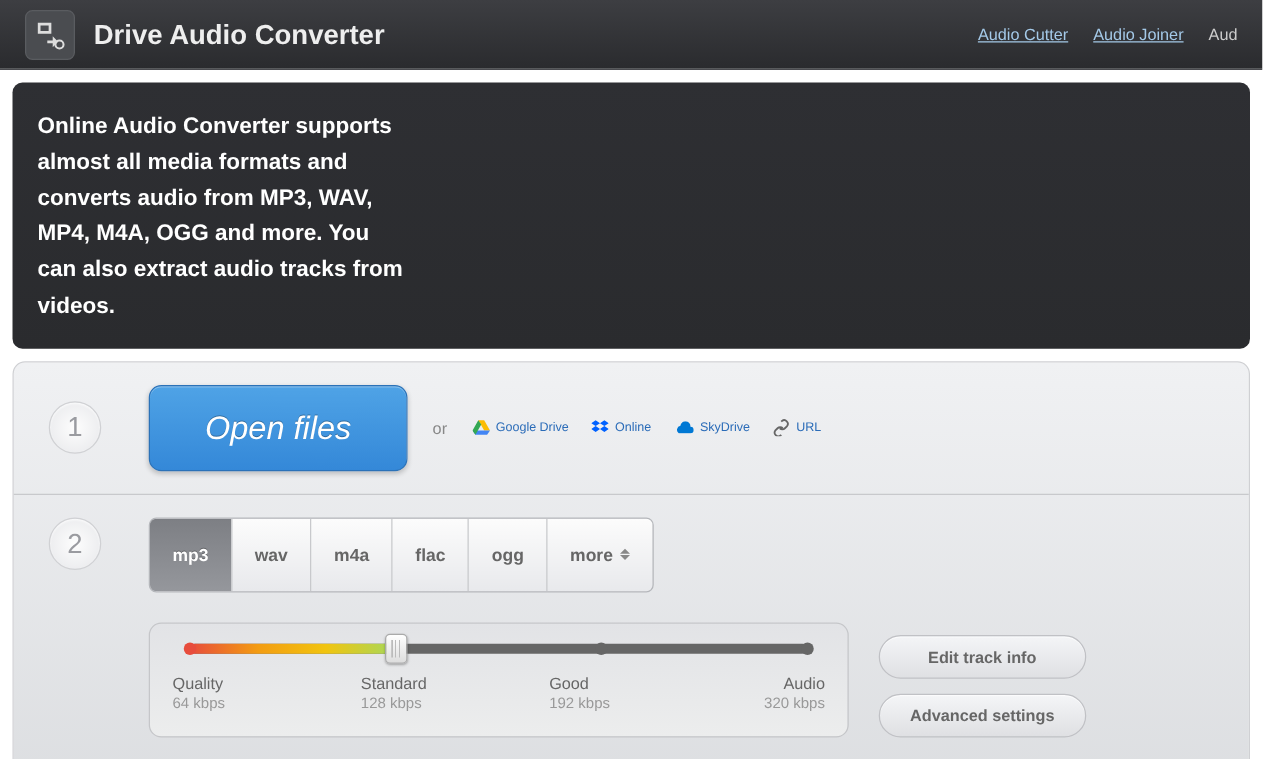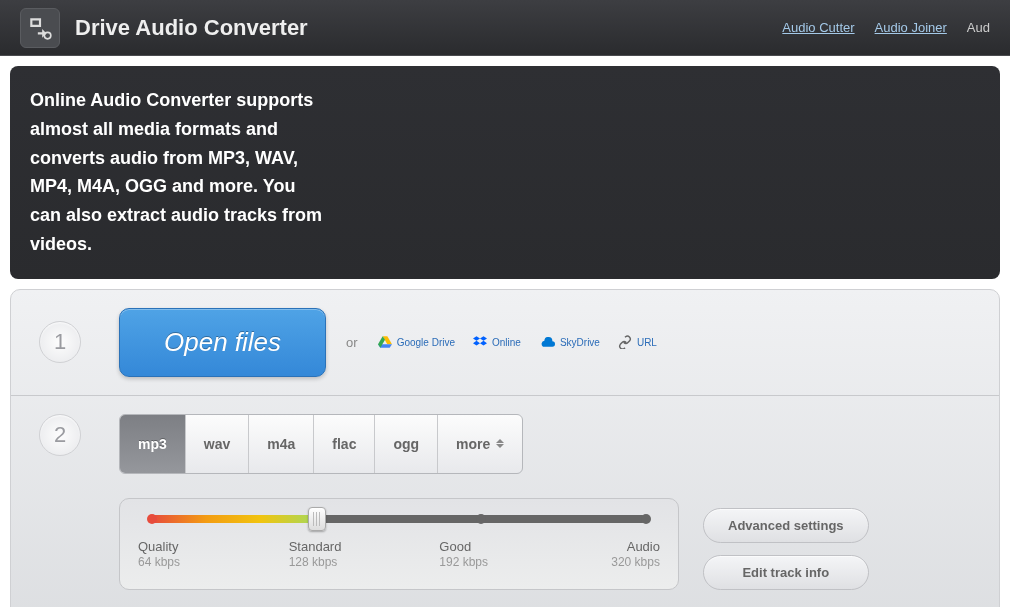--- a/index.html
+++ b/index.html
@@ -140,22 +140,22 @@
           <div class="slider-thumb"></div>
         </div>
         <div class="quality-labels">
           <div class="ql"><span>Quality</span><span class="k">64 kbps</span></div>
           <div class="ql"><span>Standard</span><span class="k">128 kbps</span></div>
           <div class="ql"><span>Good</span><span class="k">192 kbps</span></div>
           <div class="ql"><span>Audio</span><span class="k">320 kbps</span></div>
         </div>
       </div>
       <div class="side-btns">
+        <button class="pill-btn">Edit track info</button>
         <button class="pill-btn">Advanced settings</button>
-        <button class="pill-btn">Edit track info</button>
       </div>
     </div>
   </div>
 
   <div class="step">
     <div class="step-num">3</div>
     <button class="convert-btn">Convert</button>
   </div>
 
 </div>

